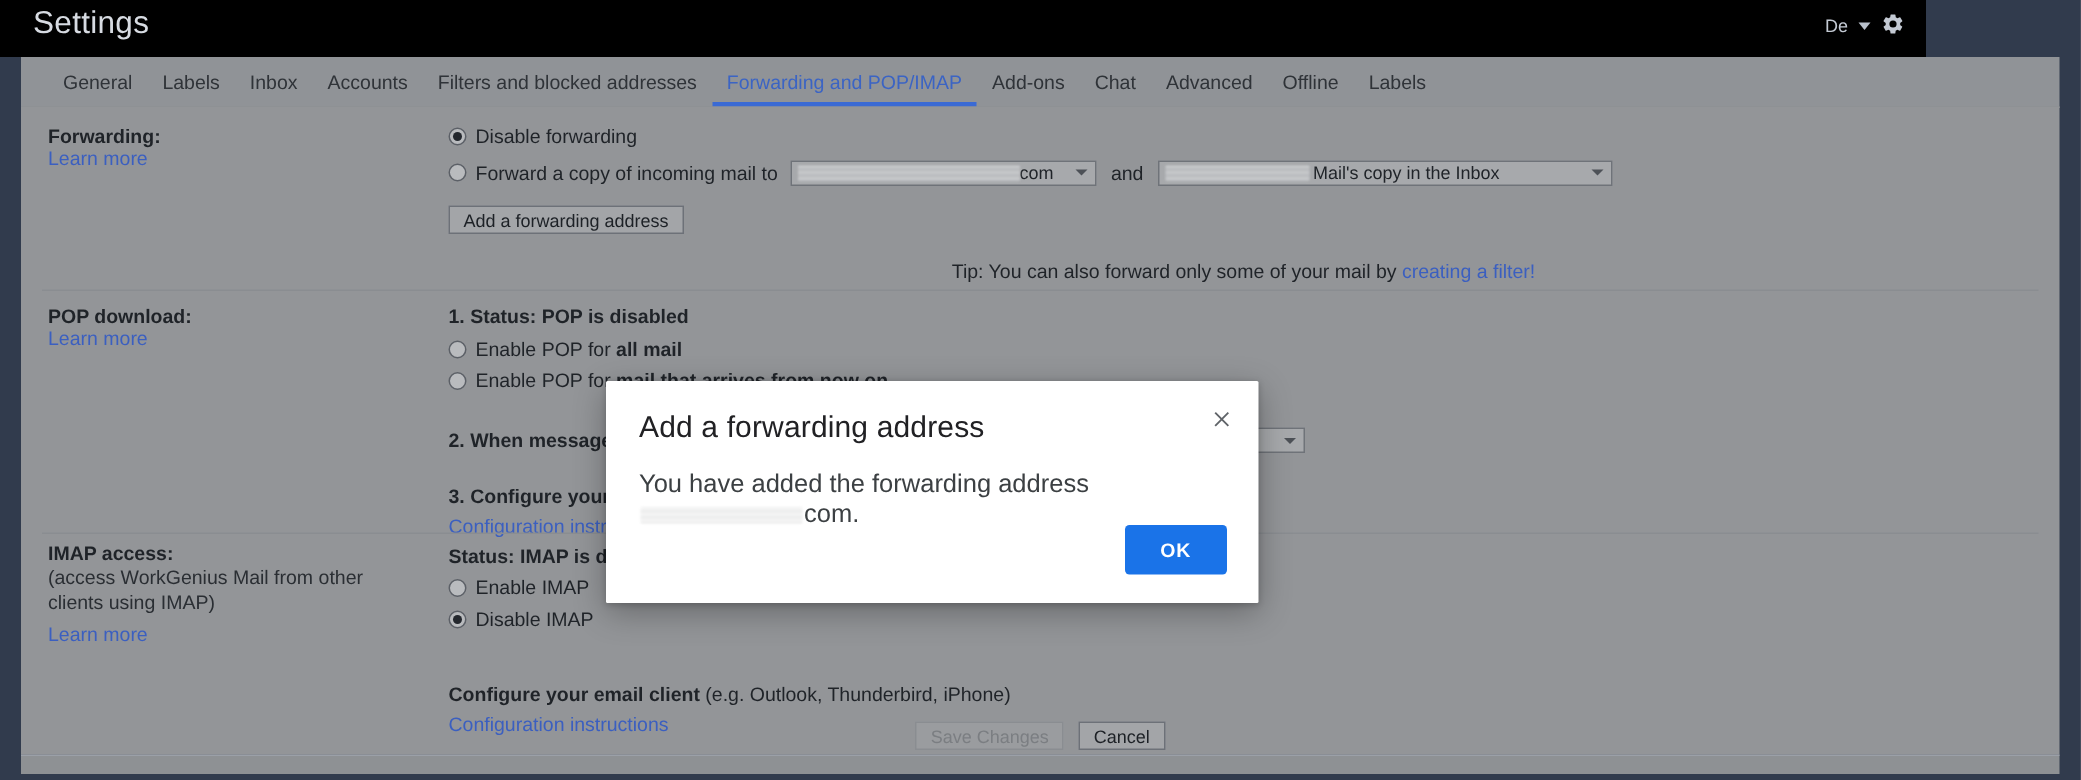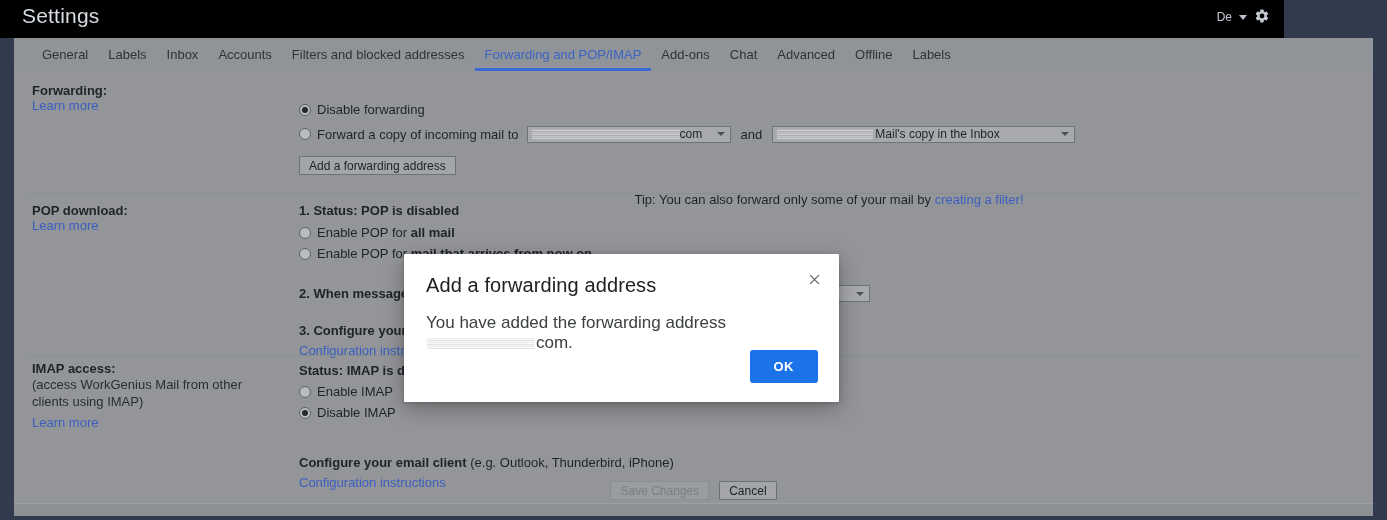--- a/index.html
+++ b/index.html
@@ -363,21 +363,21 @@
     </div>
   </div>
 
   <div class="content">
 
     <div class="section" style="top:6px; height:115px;">
       <div class="lbl-col" style="top:6px;">
         <span class="label-strong">Forwarding:</span>
         <a class="link">Learn more</a>
       </div>
-      <div class="val-col" style="top:4px;margin-top:19px;">
+      <div class="val-col" style="top:4px;">
         <div class="row">
           <span class="radio checked"></span>
           <span>Disable forwarding</span>
         </div>
         <div class="row" style="margin-top:5px; height:20px;">
           <span class="radio"></span>
           <span>Forward a copy of incoming mail to</span>
           <span class="select" style="width:204px; margin-left:2px;">
             <span class="redact" style="width:148px;"></span>
               <span>com</span>

